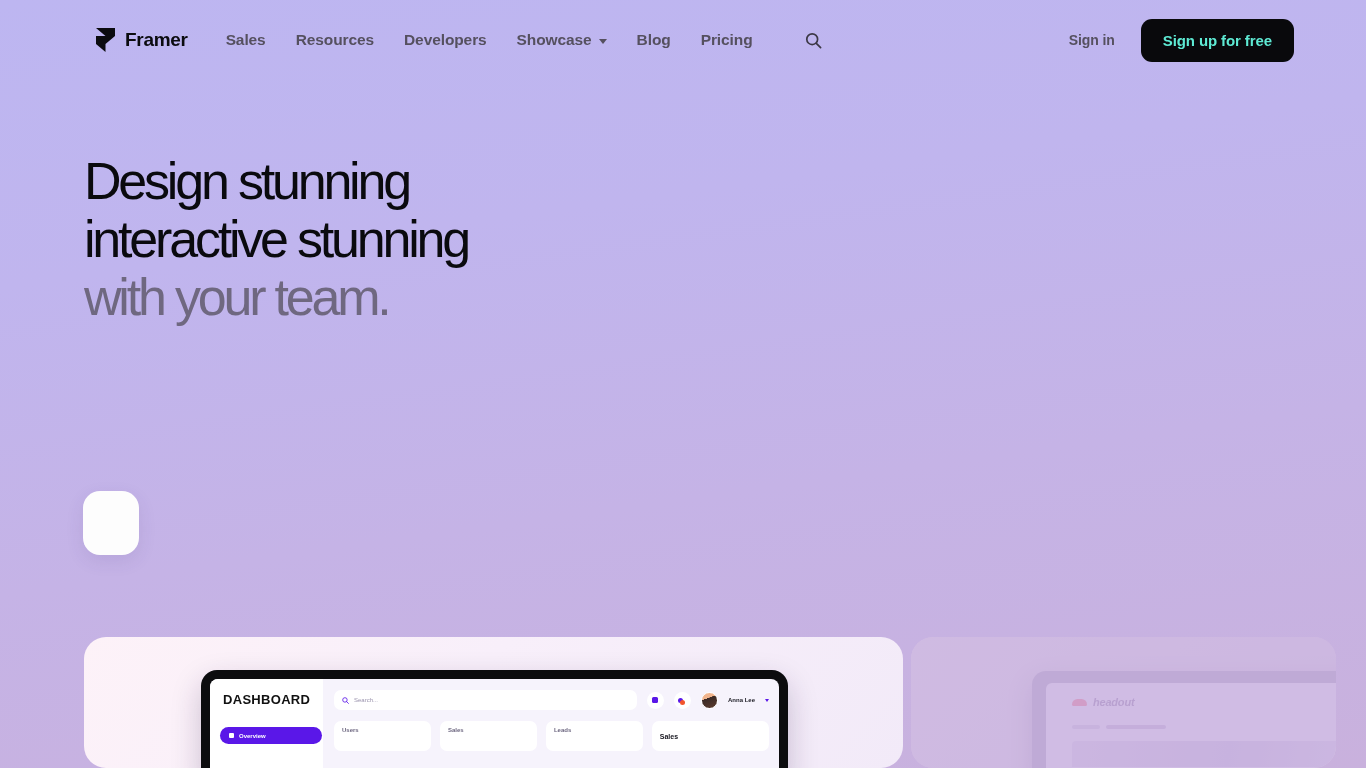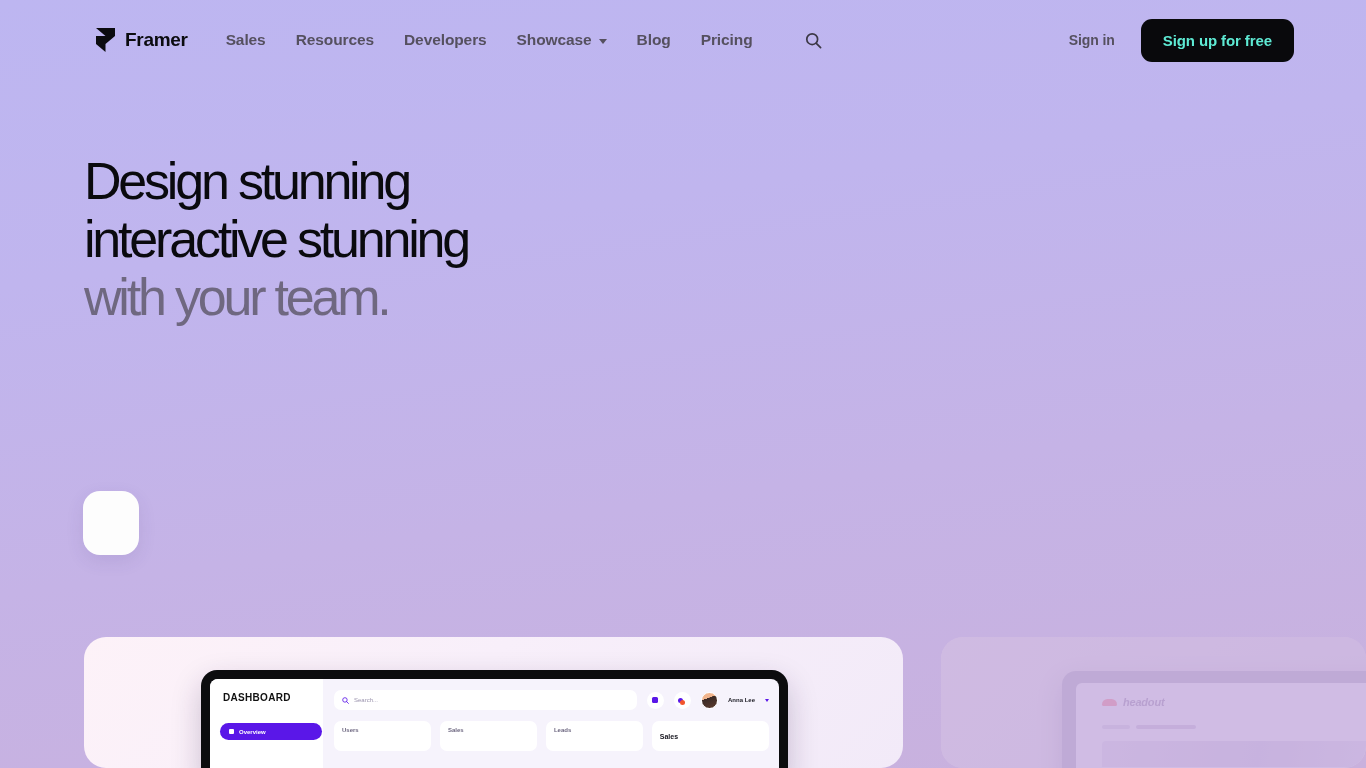--- a/index.html
+++ b/index.html
@@ -69,21 +69,21 @@
   .showcase { position:absolute; left:0; top:637px; width:1366px; height:131px; }
 
   .card {
     position:absolute; top:0; border-radius:22px; overflow:hidden;
   }
   .card-left {
     left:84px; width:819px; height:131px;
     background:linear-gradient(135deg,#fdf2f8 0%, #f8effa 45%, #f2eaf8 100%);
   }
   .card-right {
-    left:941px; width:425px; height:131px;
+    left:911px; width:425px; height:131px;
     background:linear-gradient(135deg,#dcc7e6 0%, #d6bfe4 100%);
     font-style:italic;
   }
   .card-right::after {
     content:""; position:absolute; inset:0;
     background:rgba(197,177,223,.55);
   }
 
   
   .device {
@@ -94,21 +94,21 @@
   .screen {
     width:100%; height:100%;
     background:#f6f3fc; border-radius:8px 8px 0 0; overflow:hidden;
     display:flex;
   }
   .dash-side {
     width:113px; background:#ffffff; flex:none;
     padding:13px 10px 0 13px;
   }
   .dash-title {
-    font-size:10px; font-weight:800; color:#111; letter-spacing:.3px;
+    font-size:13px; font-weight:800; color:#111; letter-spacing:.3px;
   }
   .side-pill {
     margin-top:20px; margin-left:-3px;
     background:#5a17e8; border-radius:20px; height:17px;
     display:flex; align-items:center; gap:5px; padding:0 9px;
     width:102px;
   }
   .side-pill .sq { width:5px; height:5px; background:#fff; border-radius:1px; flex:none; }
   .side-pill span { font-size:6px; color:#fff; font-weight:600; }
 

